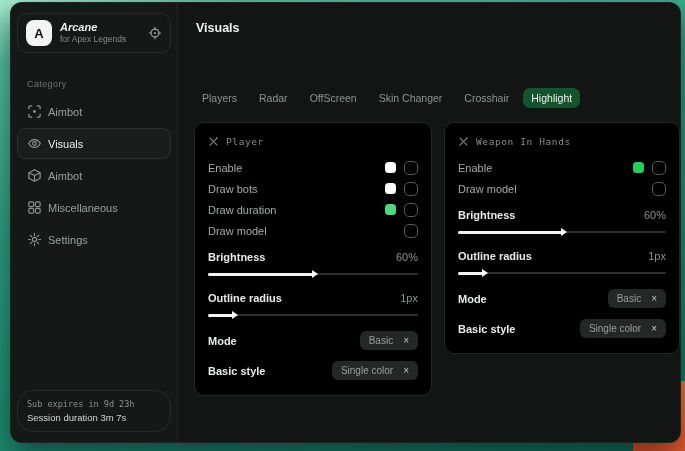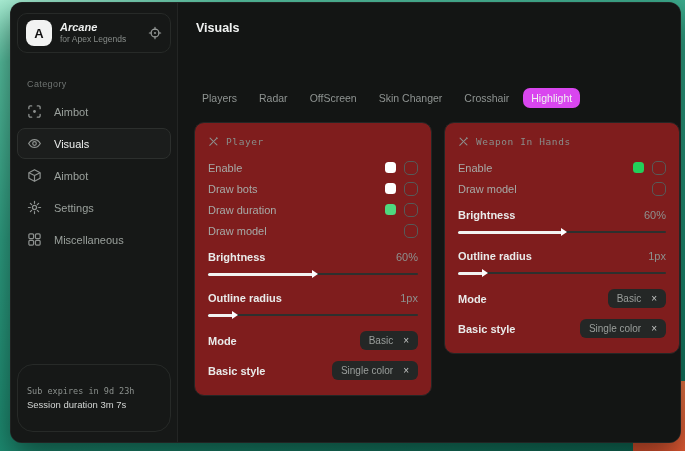--- a/index.html
+++ b/index.html
@@ -17,38 +17,38 @@
   .logo-card { border:1px solid #272a28; border-radius:10px; padding:6px 8px; display:flex; align-items:center; gap:8px; }
   .logo-badge { width:26px; height:26px; border-radius:8px; background:#f2f3f2; color:#111;
          font-weight:800; font-size:13px; display:flex; align-items:center; justify-content:center; flex:0 0 26px; }
   .logo-text { flex:1; min-width:0; }
   .logo-title { color:#eceeed; font-size:11px; font-weight:700; line-height:13px;font-style:italic; }
   .logo-sub { color:#878c89; font-size:8.5px; line-height:11px; }
   .icon { display:inline-flex; align-items:center; justify-content:center; color:#8d918f; }
   .icon svg { display:block; }
   .target-btn { color:#9b9f9d; cursor:pointer; }
   .cat-label { color:#6f7472; font-size:9px; letter-spacing:0.4px; margin:26px 0 6px 10px; }
-  .nav-item { display:flex; align-items:center; gap:12px; padding:7px 9px; margin:1px 0; border-radius:8px;
+  .nav-item { display:flex; align-items:center; gap:6px; padding:7px 9px; margin:1px 0; border-radius:8px;
          border:1px solid transparent; color:#9aa09c; font-size:11px; cursor:pointer; }
   .nav-item.active { background:#1b1d1c; border-color:#2c2f2d; color:#eceeed; }
   .nav-item .icon { width:15px; }
   .sb-spacer { flex:1; }
-  .sb-footer { border:1px solid #272a28; border-radius:16px; padding:20px 9px;margin-top:35px; }
+  .sb-footer { border:1px solid #272a28; border-radius:16px; padding:7px 9px;margin-top:35px; }
   .sb-footer .l1 { font-family:"DejaVu Sans Mono", monospace; font-size:8.5px; color:#8b908d; line-height:13px; white-space:nowrap; }
   .sb-footer .l2 { font-size:9.5px; color:#d3d6d4; line-height:13px; white-space:nowrap; }
 
   
   .main { flex:1; background:#131514; padding:14px 14px 0 16px; display:flex; flex-direction:column; }
   .page-title { color:#f0f2f1; font-size:12.5px; font-weight:700; margin:4px 0 16px 2px; }
   .tabs { display:flex; align-items:center; gap:6px; margin-bottom:14px;margin-top:37px; }
   .tab { color:#8f9492; font-size:10.5px; padding:4px 8px; border-radius:7px; cursor:pointer; white-space:nowrap; }
-  .tab.active { background:#d946ef; color:#f0f2f1; }
+  .tab.active { background:#14532d; color:#f0f2f1; }
   .content { display:flex; gap:12px; align-items:flex-start; }
 
-  .panel { background:#7f1d1d; border:1px solid #242625; border-radius:10px; padding:11px 13px 12px 13px; width:238px; }
+  .panel { background:#000000; border:1px solid #242625; border-radius:10px; padding:11px 13px 12px 13px; width:238px; }
   .panel:nth-child(2) { width:236px; }
   .panel-head { display:flex; align-items:center; gap:7px; margin:2px 0 10px 0; }
   .panel-title { font-family:"DejaVu Sans Mono", monospace; font-size:9.5px; letter-spacing:0.6px; color:#898e8b; }
   .row { display:flex; align-items:center; justify-content:space-between; height:21px; }
   .lbl { color:#a6aaa7; font-size:11px; }
   .lbl.bright { color:#e9ebea; font-weight:600; }
   .val { color:#8d918f; font-size:11px; }
   .ctrl { display:flex; align-items:center; gap:8px; }
   .swatch { width:11px; height:11px; border-radius:3.5px; cursor:pointer; }
   .checkbox { width:14px; height:14px; border-radius:5px; border:1.5px solid #565a58; cursor:pointer; }
@@ -110,37 +110,37 @@
           <span class="icon">
             <svg width="15" height="15" viewBox="0 0 16 16" fill="none" stroke="currentColor" stroke-width="1.3" stroke-linejoin="round">
               <path d="M8 1.8 14 5v6L8 14.2 2 11V5z"></path>
               <path d="M2 5l6 3 6-3M8 8v6"></path>
             </svg>
           </span>
           <span>Aimbot</span>
         </div>
         <div class="nav-item">
           <span class="icon">
-            <svg width="15" height="15" viewBox="0 0 16 16" fill="none" stroke="currentColor" stroke-width="1.3" stroke-linecap="round">
-              <circle cx="8" cy="8" r="2.2"></circle>
-              <path d="M8 1.5v2M8 12.5v2M1.5 8h2M12.5 8h2M3.6 3.6l1.4 1.4M11 11l1.4 1.4M12.4 3.6 11 5M5 11l-1.4 1.4"></path>
-            </svg>
-          </span>
-          <span>Settings</span>
-        </div>
-        <div class="nav-item">
-          <span class="icon">
             <svg width="15" height="15" viewBox="0 0 16 16" fill="none" stroke="currentColor" stroke-width="1.3">
               <rect x="2" y="2" width="5" height="5" rx="1.2"></rect>
               <rect x="9" y="2" width="5" height="5" rx="1.2"></rect>
               <rect x="2" y="9" width="5" height="5" rx="1.2"></rect>
               <rect x="9" y="9" width="5" height="5" rx="1.2"></rect>
             </svg>
           </span>
           <span>Miscellaneous</span>
+        </div>
+        <div class="nav-item">
+          <span class="icon">
+            <svg width="15" height="15" viewBox="0 0 16 16" fill="none" stroke="currentColor" stroke-width="1.3" stroke-linecap="round">
+              <circle cx="8" cy="8" r="2.2"></circle>
+              <path d="M8 1.5v2M8 12.5v2M1.5 8h2M12.5 8h2M3.6 3.6l1.4 1.4M11 11l1.4 1.4M12.4 3.6 11 5M5 11l-1.4 1.4"></path>
+            </svg>
+          </span>
+          <span>Settings</span>
         </div>
       </nav>
 
     <div class="sb-spacer"></div>
 
     <div class="sb-footer">
       <div class="l1">Sub expires in 9d 23h</div>
       <div class="l2">Session duration 3m 7s</div>
     </div>
   </aside>

